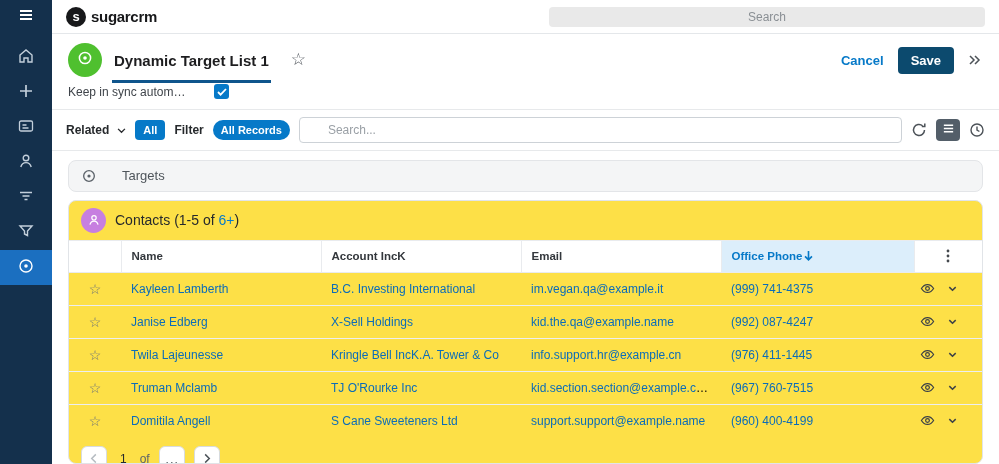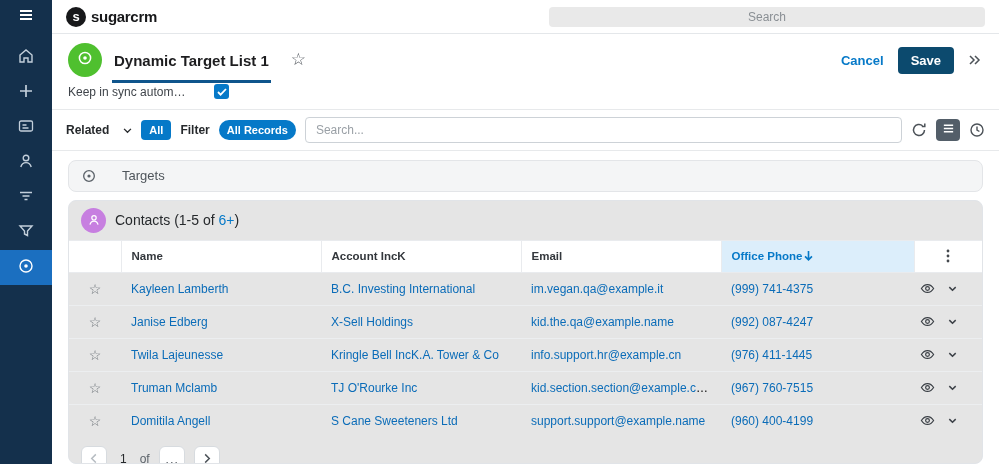--- a/index.html
+++ b/index.html
@@ -34,36 +34,36 @@
   .save-btn { background:#0c4a6e; color:#fff; font-size:13px; font-weight:bold; border:none; border-radius:4px; padding:6px 13px; cursor:pointer; font-family:"Liberation Sans",sans-serif; }
   .more-chevrons { color:#4c5258; cursor:pointer; display:flex; align-items:center; }
 
   
   .sync-row { display:flex; align-items:center; gap:26px; padding:4px 18px 10px 16px; }
   .sync-label { font-size:12px; color:#3f444a; max-width:120px; white-space:nowrap; overflow:hidden; text-overflow:ellipsis; }
   .checkbox { width:15px; height:15px; border-radius:3px; background:#0679c8; display:flex; align-items:center; justify-content:center; color:#fff; cursor:pointer; }
 
   
   .toolbar { display:flex; align-items:center; gap:9px; padding:7px 14px; border-top:1px solid #e7e9eb; border-bottom:1px solid #e7e9eb; }
-  .related-dd { display:flex; align-items:center; gap:14px; font-size:12px; font-weight:bold; color:#26292c; cursor:pointer; }
+  .related-dd { display:flex; align-items:center; gap:8px; font-size:12px; font-weight:bold; color:#26292c; cursor:pointer; }
   .badge { background:#0679c8; color:#fff; font-size:11px; font-weight:bold; border-radius:4px; padding:4px 8px; cursor:pointer; }
   .badge.pill { border-radius:10px; }
   .filter-label { font-size:12px; font-weight:bold; color:#26292c; }
-  .toolbar-search { flex:1; height:26px; border:1px solid #cdd2d7; border-radius:4px; padding:0 10px; font-size:12px; color:#333; outline:none; font-family:"Liberation Sans",sans-serif; }
+  .toolbar-search { flex:1; height:26px; border:1px solid #cdd2d7; border-radius:4px; padding:0 28px; font-size:12px; color:#333; outline:none; font-family:"Liberation Sans",sans-serif; }
   .toolbar-search::placeholder { color:#9aa0a6; }
   .tb-icon { color:#4c5258; display:flex; align-items:center; justify-content:center; cursor:pointer; }
   .view-toggle { width:24px; height:22px; background:#535e69; border-radius:4px; color:#fff; display:flex; align-items:center; justify-content:center; cursor:pointer; }
 
   
   .targets-bar { margin:9px 16px 6px; background:#f4f5f6; border:1px solid #e3e5e8; border-radius:8px; height:34px; display:flex; align-items:center; gap:25px; padding:0 12px; cursor:pointer; }
   .targets-bar .t-icon { color:#5c636a; display:flex; align-items:center; }
   .targets-title { font-size:13px; color:#4f555b; }
 
   
-  .contacts-panel { margin:2px 16px 0; border:1px solid #e1e4e8; border-radius:8px; overflow:hidden; background:#e5e5e5; }
+  .contacts-panel { margin:2px 16px 0; border:1px solid #e1e4e8; border-radius:8px; overflow:hidden; background:#fde047; }
   .panel-header { display:flex; align-items:center; gap:9px; padding:7px 12px; }
   .avatar-purple { width:25px; height:25px; border-radius:50%; background:#c77fe0; color:#fff; display:flex; align-items:center; justify-content:center; }
   .panel-title { font-size:14px; color:#26292c; }
   .panel-title a { color:#0679c8; text-decoration:none; cursor:pointer; }
 
   table { width:100%; border-collapse:collapse; table-layout:fixed; }
   thead th { text-align:left; font-size:11.5px; font-weight:bold; color:#33373c; padding:8px 10px; border:1px solid #e9ebee; border-left:none; background:#fff; }
   thead th:last-child { border-right:none; }
   th.sorted { background:#dceefb; color:#0679c8; }
   .th-inner { display:flex; align-items:center; justify-content:flex-start; }

